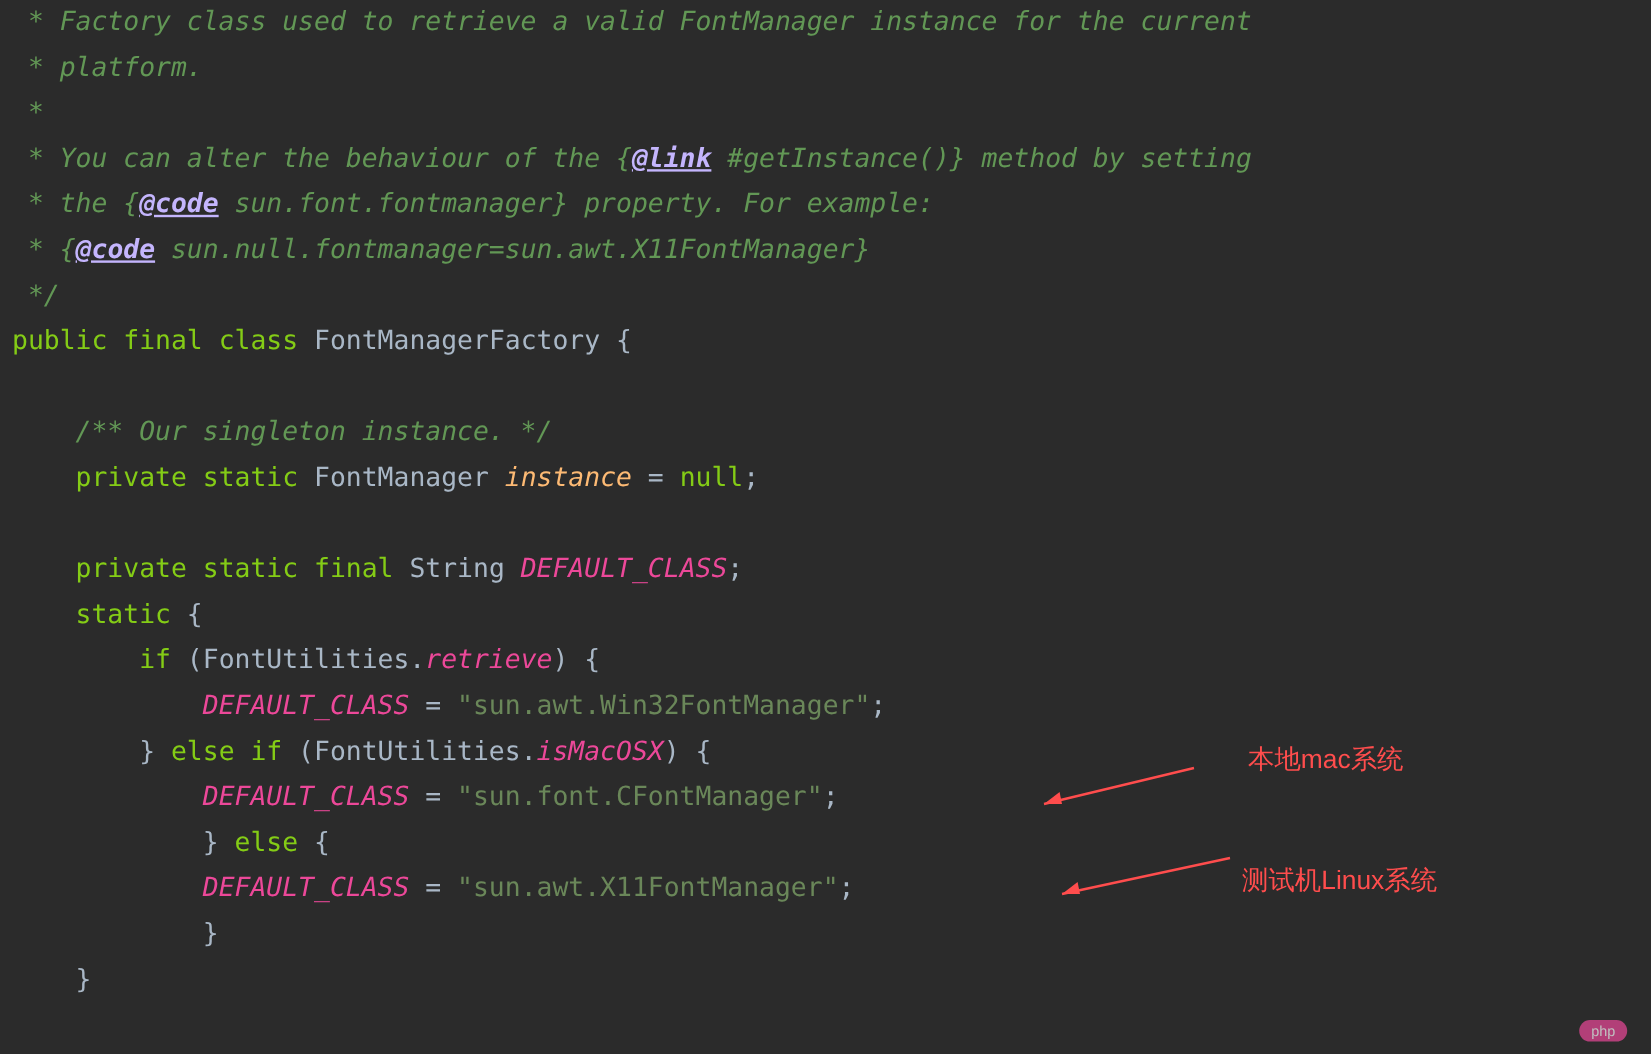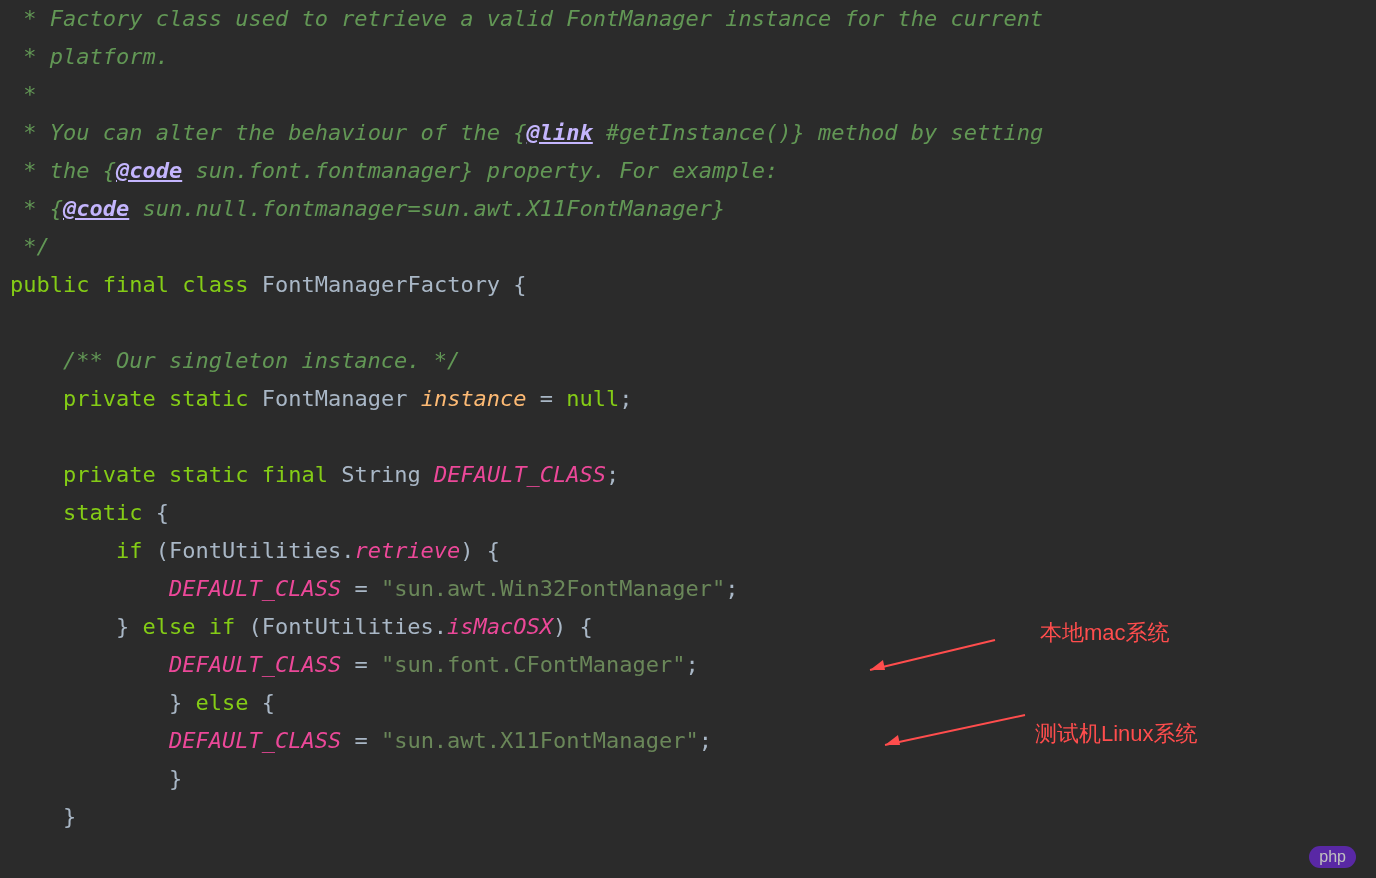--- a/index.html
+++ b/index.html
@@ -70,25 +70,25 @@
       stroke: #ff4d4d;
       stroke-width: 2;
     }
     .arrow polygon {
       fill: #ff4d4d;
     }
     .watermark {
       position: absolute;
       bottom: 10px;
       right: 20px;
-      background: #6d28d9;
+      background: #ec4899;
       color: #fff;
       padding: 2px 10px;
       border-radius: 12px;
-      font-size: 16px;
+      font-size: 12px;
       font-family: sans-serif;
       font-style: normal;
       opacity: 0.7;
     }
   </style>
 </head>
 <body>
 
 <div>
 <div class="code-line"><span class="comment"> * Factory class used to retrieve a valid FontManager instance for the current</span></div>

